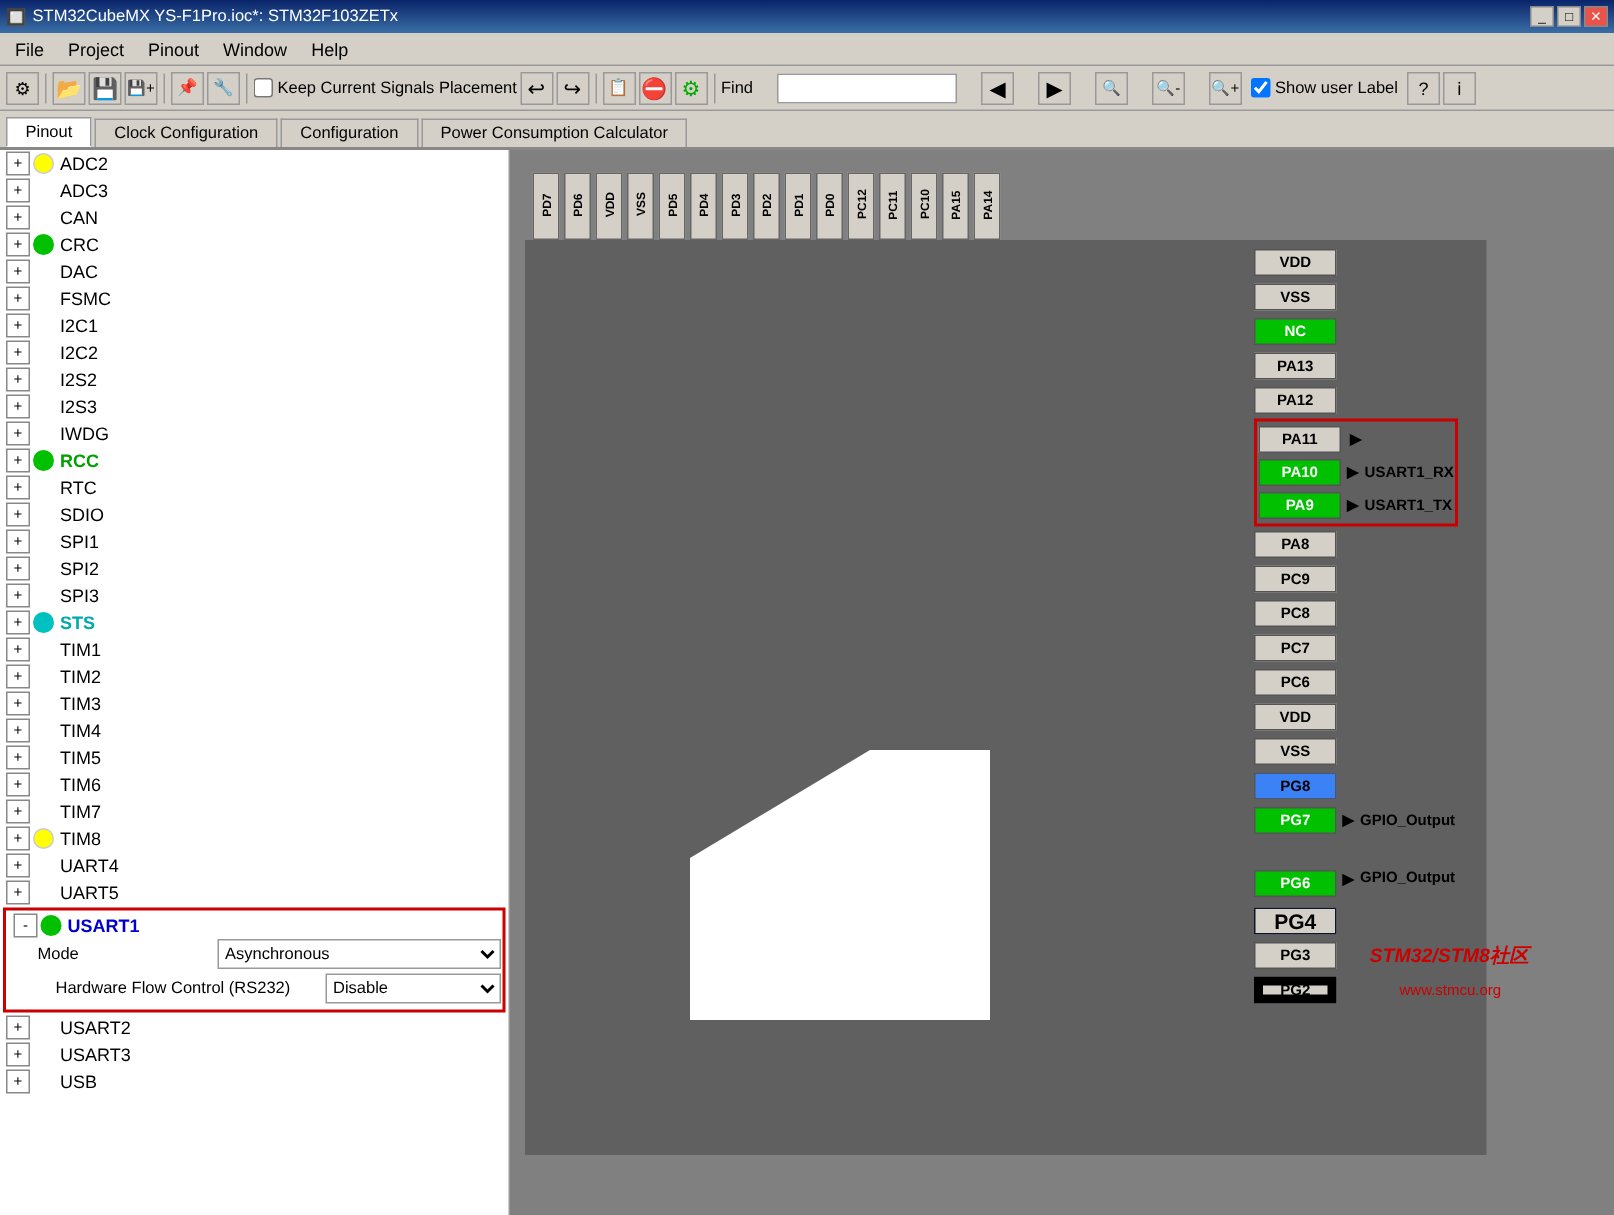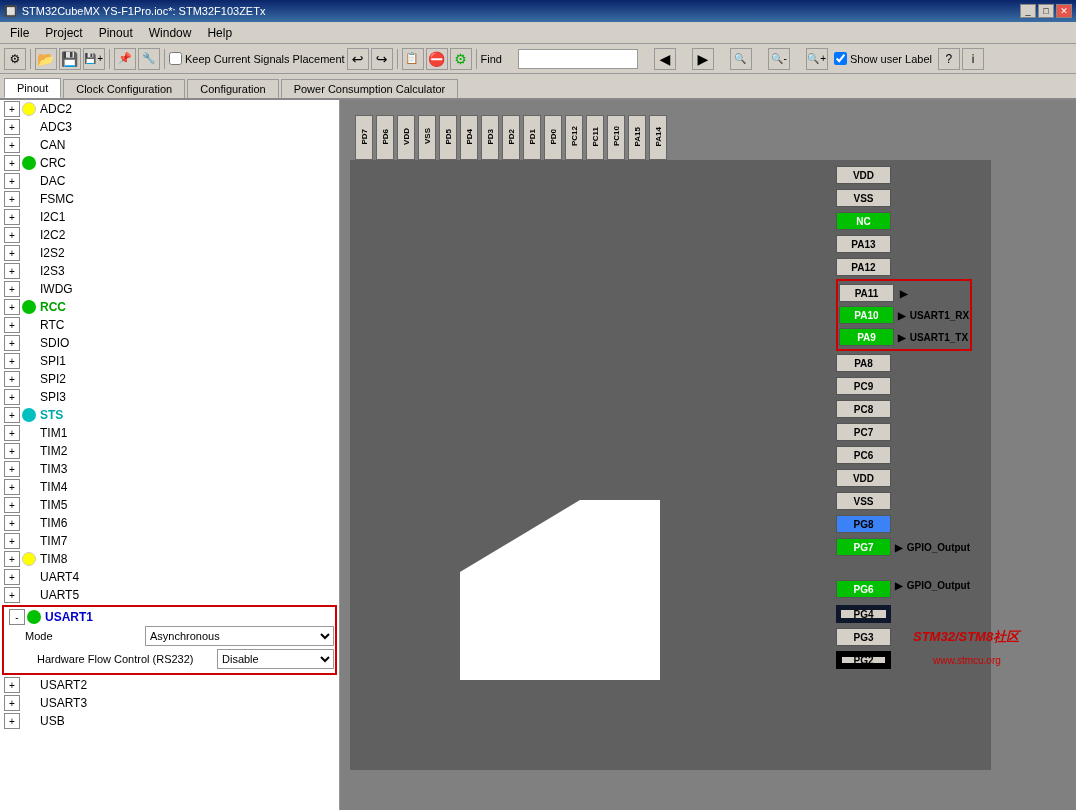--- a/index.html
+++ b/index.html
@@ -521,21 +521,21 @@
       </div>
 
       <div class="pin-row" style="display:flex; align-items:flex-start; height:22px;margin-top:21px;">
         <div class="pin-box" style="width:55px; height:18px; background:#00c000; border:1px solid #555; display:flex; align-items:center; justify-content:center; font-size:10px; font-weight:bold; color:white;">PG6</div>
         <span style="font-size:10px; margin-left:2px; font-weight:bold;">▶</span>
         <span style="font-size:10px; font-weight:bold; margin-left:4px;">GPIO_Output</span>
       </div>
 
 
       <div class="pin-row" style="display:flex; align-items:center; height:22px;">
-        <div class="pin-box" style="width:55px; height:18px; background:#d4d0c8; border:5px solid #0f172a; display:flex; align-items:center; justify-content:center; font-size:10px; font-weight:bold;">PG4</div>
+        <div class="pin-box" style="width:55px; height:18px; background:#d4d0c8; border:1px solid #0f172a; display:flex; align-items:center; justify-content:center; font-size:14px; font-weight:bold;">PG4</div>
       </div>
 
       <div class="pin-row" style="display:flex; align-items:center; height:22px;">
         <div class="pin-box" style="width:55px; height:18px; background:#d4d0c8; border:1px solid #555; display:flex; align-items:center; justify-content:center; font-size:10px; font-weight:bold;">PG3</div>
         <span style="font-size:13px; font-weight:bold; color:#cc0000; font-style:italic; margin-left:20px;">STM32/STM8社区</span>
       </div>
 
       <div class="pin-row" style="display:flex; align-items:center; height:22px;">
         <div class="pin-box" style="width:55px; height:18px; background:#d4d0c8; border:6px solid #000000; display:flex; align-items:center; justify-content:center; font-size:10px; font-weight:bold;">PG2</div>
         <span style="font-size:10px; color:#cc0000; margin-left:40px;">www.stmcu.org</span>

